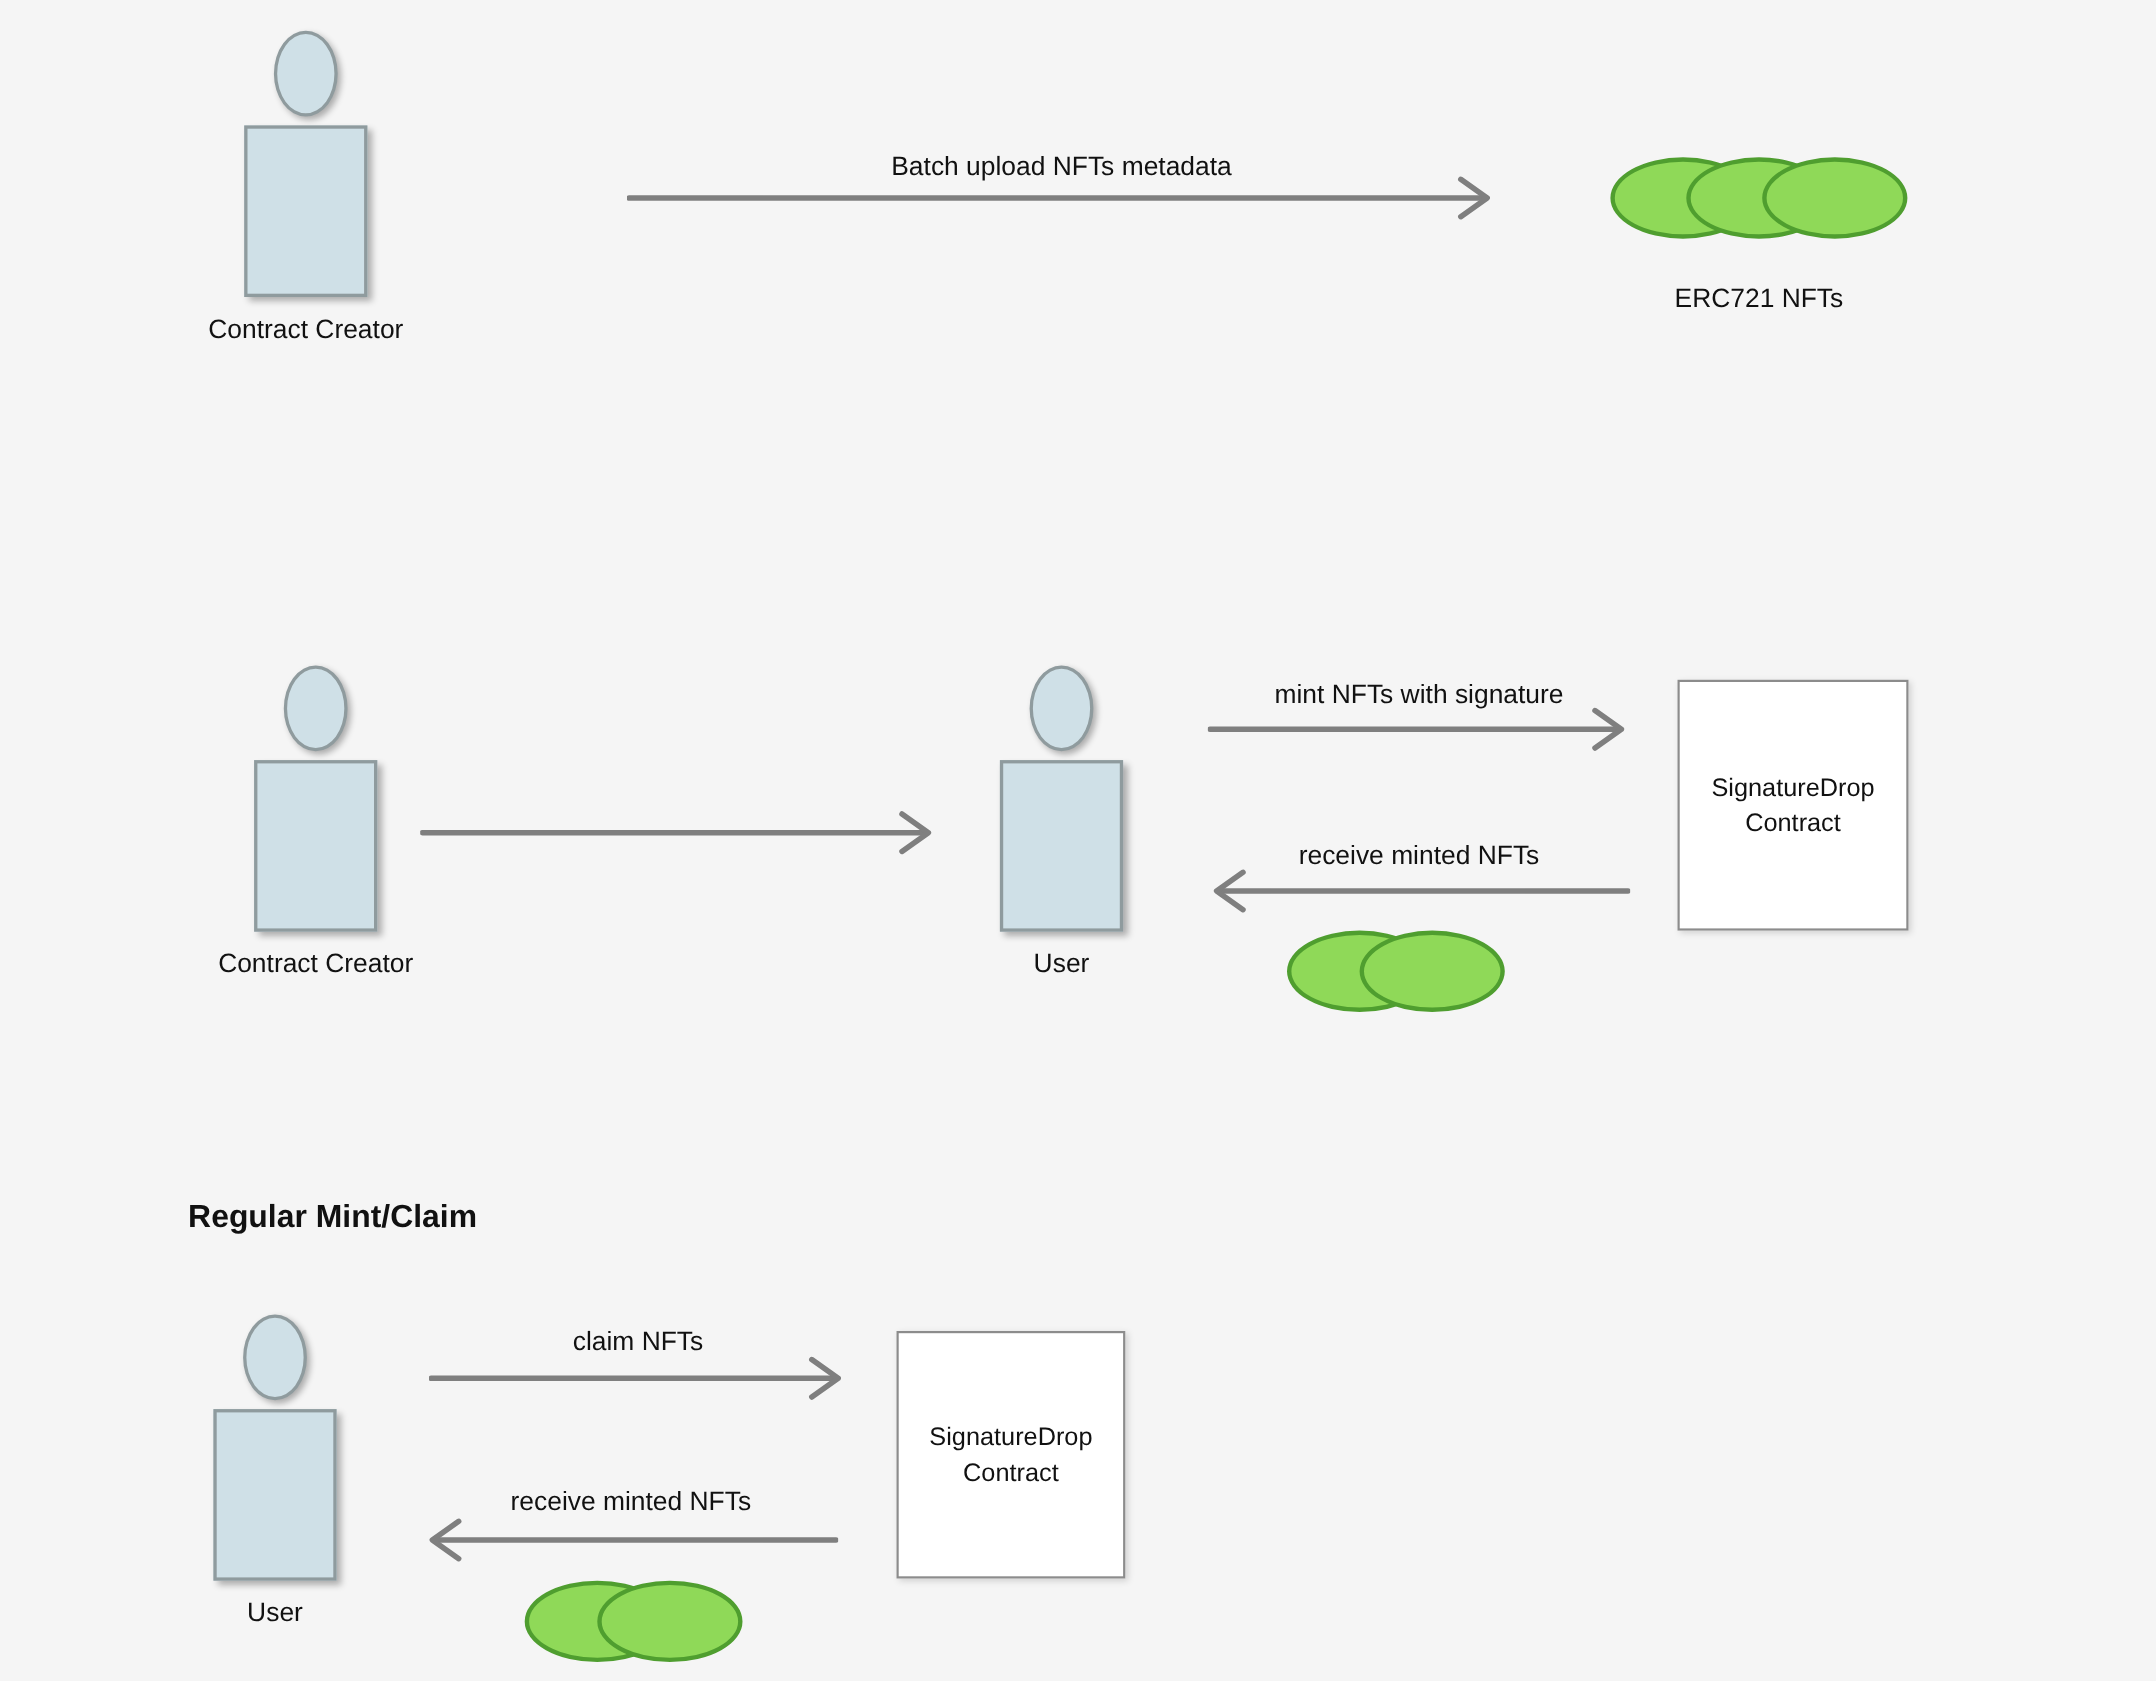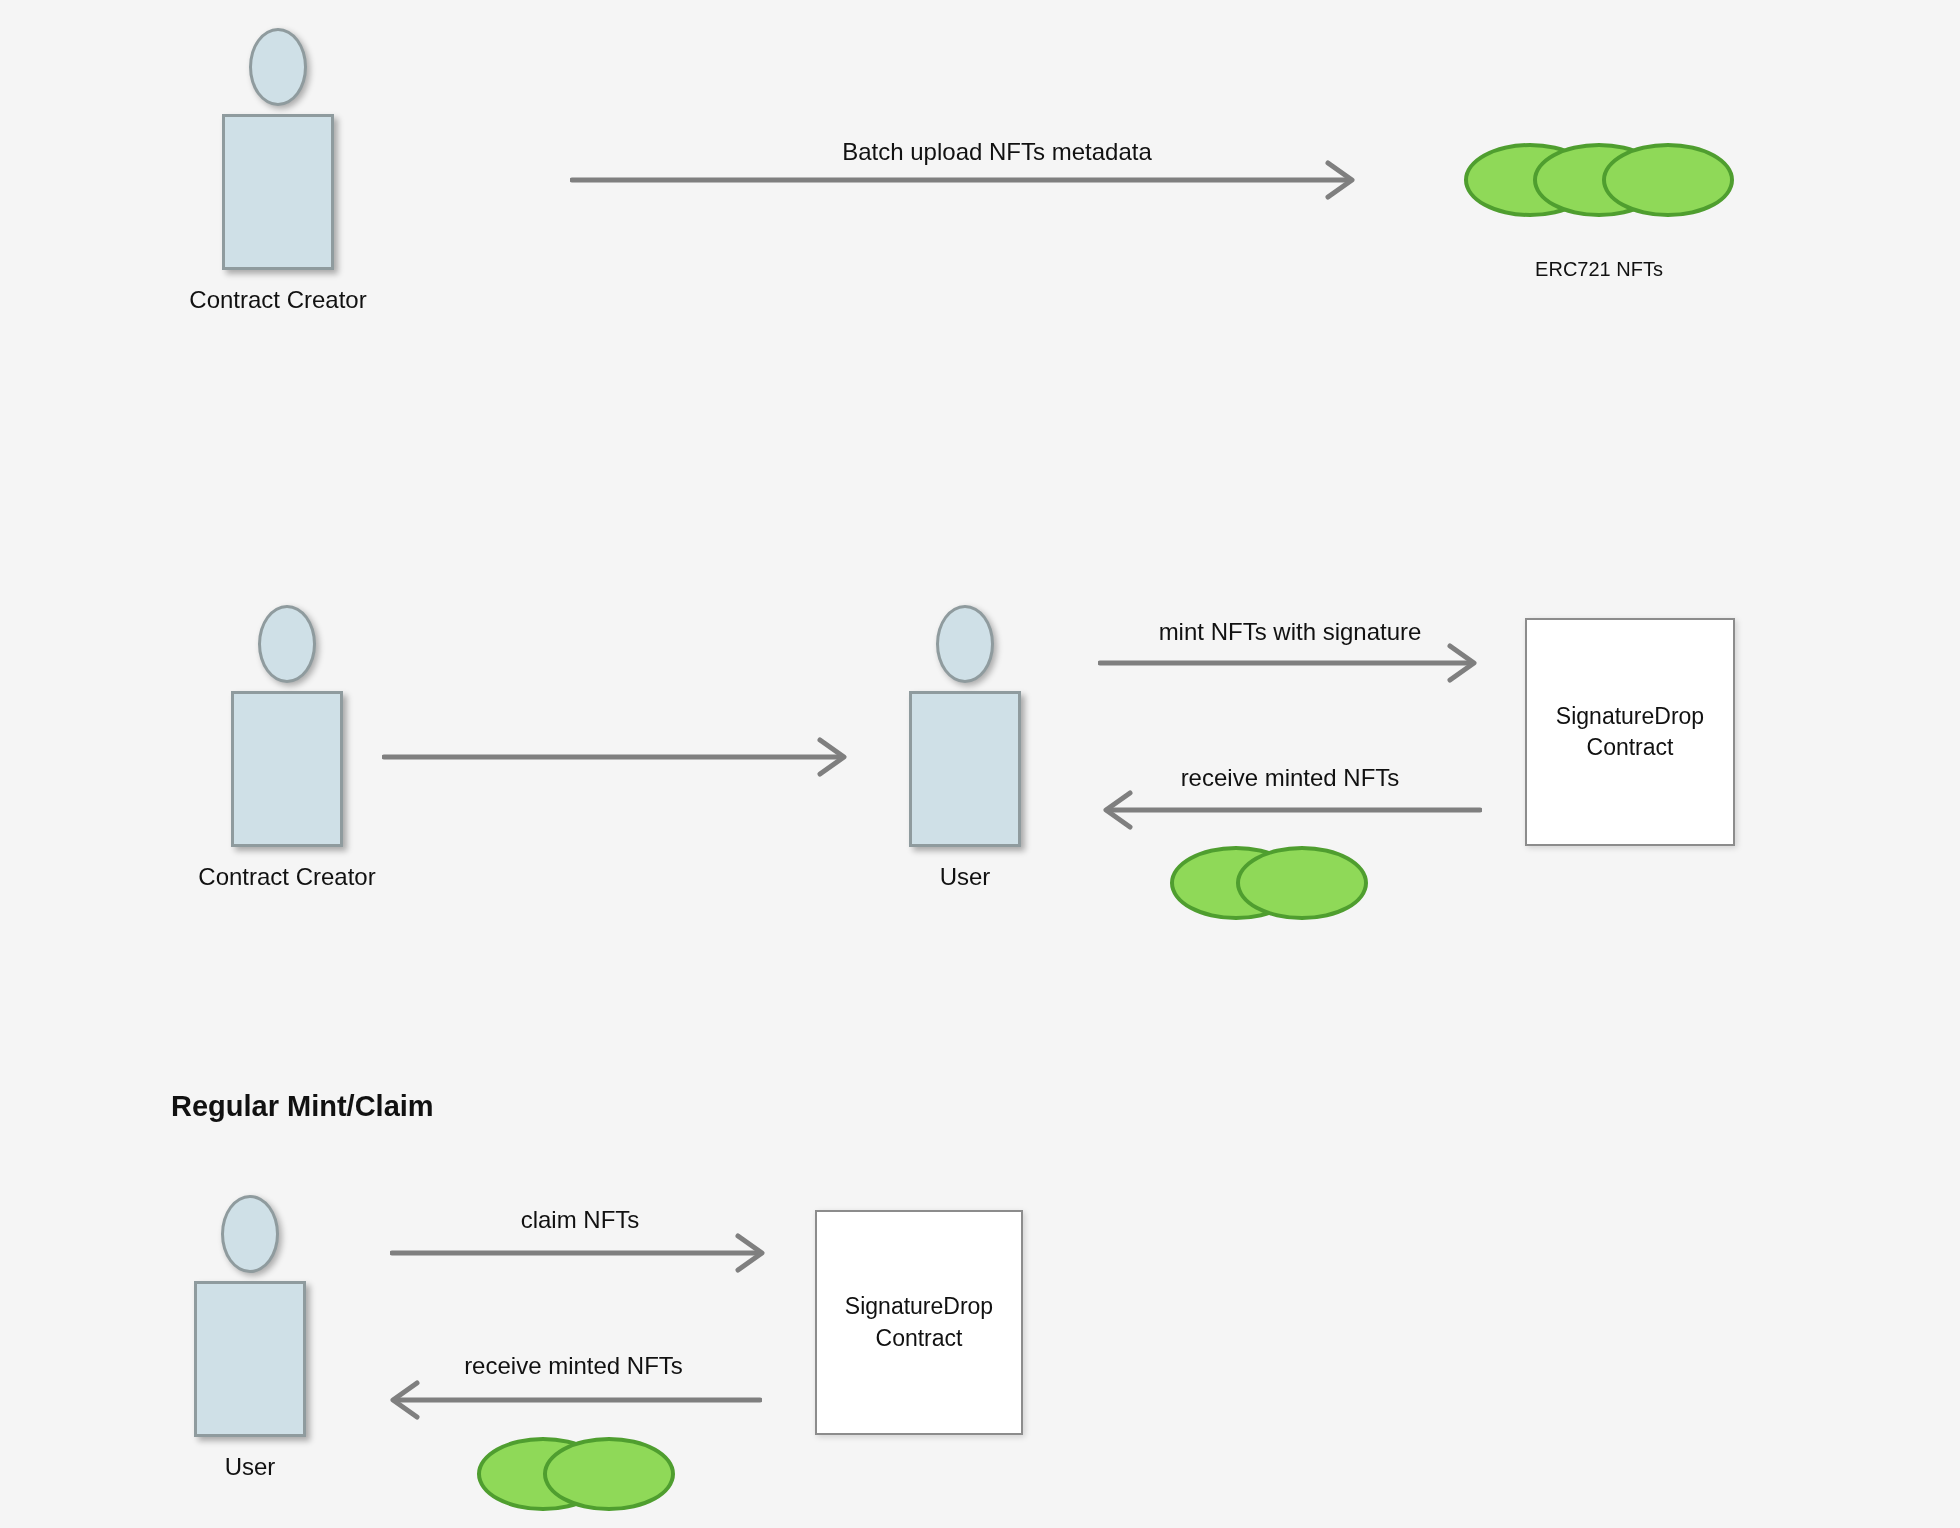--- a/index.html
+++ b/index.html
@@ -79,21 +79,21 @@
     position: absolute;
     width: 132px;
     height: 74px;
     border-radius: 50%;
     background: var(--nft-fill);
     border: 4px solid var(--nft-border);
   }
   .nft-label {
     position: absolute;
     text-align: center;
-    font-size: 20px;
+    font-size: 24px;
     white-space: nowrap;
   }
   .contract-box {
     position: absolute;
     background: var(--box-fill);
     border: 2px solid var(--box-border);
     display: flex;
     align-items: center;
     justify-content: flex-start;
     text-align: center;
@@ -107,21 +107,21 @@
 <body>
 
 <div class="canvas">
 
   <div class="person" style="left:178px; top:28px;">
     <div class="person-head"></div>
     <div class="person-body"></div>
     <div class="person-label">Contract Creator</div>
   </div>
 
-  <div class="arrow-label" style="left:602px; width:790px; top:138px;">Batch upload NFTs metadata</div>
+  <div class="arrow-label" style="left:570px; width:790px; top:138px;">Batch upload NFTs metadata</div>
   <svg class="arrow-svg" style="left:570px; top:158px;" width="790" height="44" viewBox="0 0 790 44">
     <line x1="2" y1="22" x2="780" y2="22"></line>
     <polyline points="758,5 782,22 758,39"></polyline>
   </svg>
 
   <div class="nft-stack" style="left:1464px; top:143px; width:270px; height:74px;">
     <div class="nft" style="left:0;"></div>
     <div class="nft" style="left:69px;"></div>
     <div class="nft" style="left:138px;"></div>
   </div>

